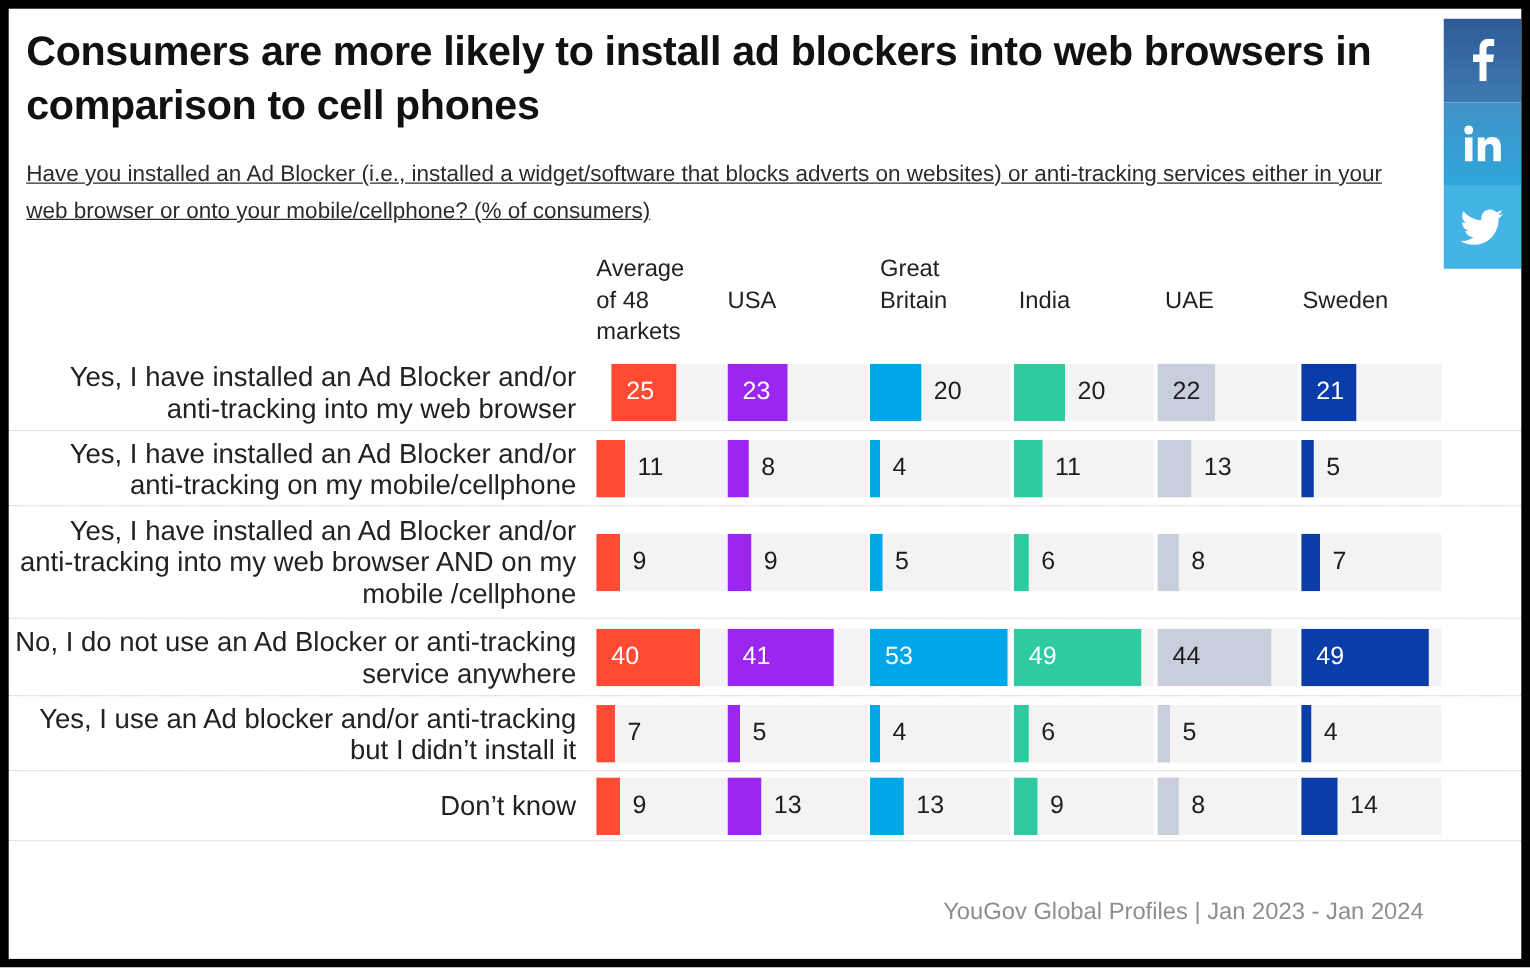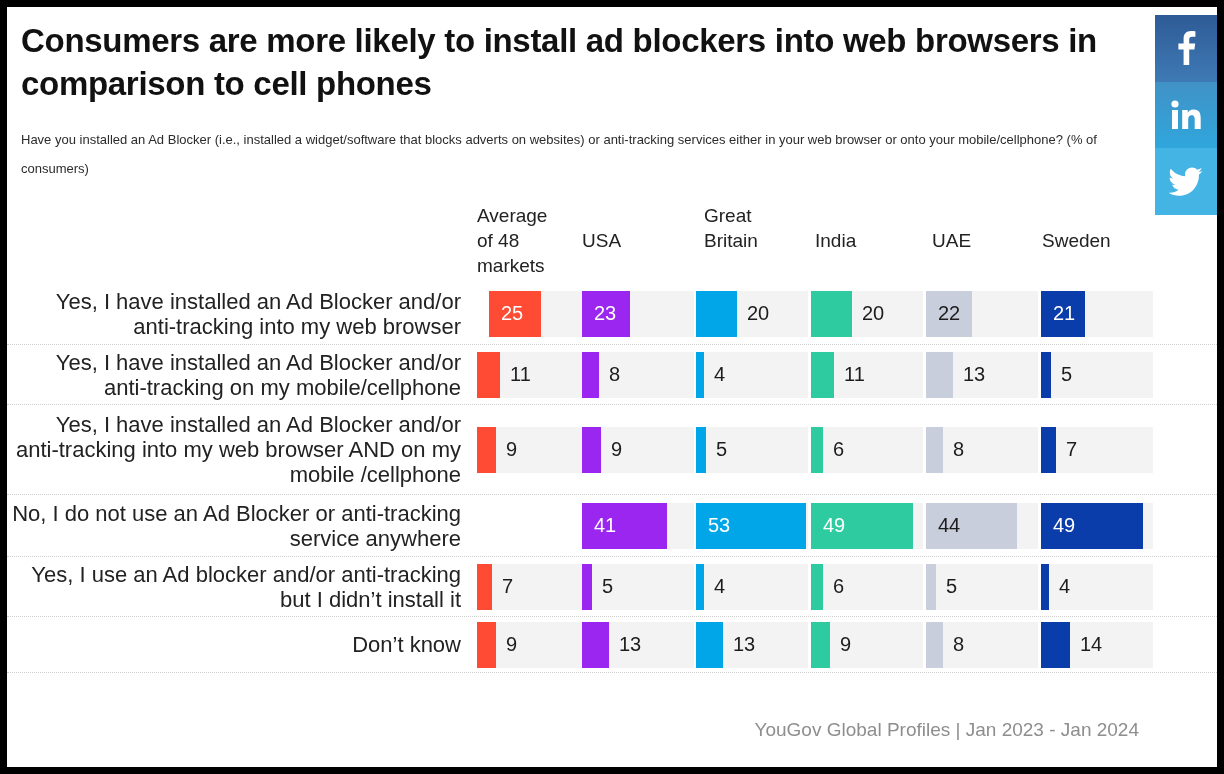--- a/index.html
+++ b/index.html
@@ -41,24 +41,25 @@
     line-height: 43px;
     font-weight: bold;
     color: #111111;
     letter-spacing: -0.3px;
   }
   .subtitle {
     position: absolute;
     left: 14px;
     top: 118px;
     width: 1118px;
-    font-size: 13px;
+    font-size: 18px;
     line-height: 29px;
     color: #2b2b2b;
     font-weight: 400;
+    text-decoration: underline;
   }
 
   
   .social-rail {
     position: absolute;
     right: 0px;
     top: 8px;
     width: 62px;
     height: 200px;
     display: flex;
@@ -348,20 +349,26 @@
               <div class="track" style="width: 112px;">
                 <div class="bar" style="width: 15px; background: rgb(10, 60, 170);"></div>
                 <div class="val" style="left: 25px;">7</div>
               </div>
             </div>
           </div>
         </div>
         <div class="row" style="height: 62px;">
           <div class="row-label">No, I do not use an Ad Blocker or anti-tracking service anywhere</div>
           <div class="cells">
+            <div class="cell" style="position: absolute; left: 8px;">
+              <div class="track" style="width: 112px;">
+                <div class="bar" style="width: 83px; background: rgb(255, 75, 51);"></div>
+                <div class="val inside" style="left: 12px;">40</div>
+              </div>
+            </div>
             <div class="cell" style="position: absolute; left: 113px;">
               <div class="track" style="width: 112px;">
                 <div class="bar" style="width: 85px; background: rgb(155, 38, 239);"></div>
                 <div class="val inside" style="left: 12px;">41</div>
               </div>
             </div>
             <div class="cell" style="position: absolute; left: 227px;">
               <div class="track" style="width: 112px;">
                 <div class="bar" style="width: 110px; background: rgb(0, 166, 232);"></div>
                 <div class="val inside" style="left: 12px;">53</div>

